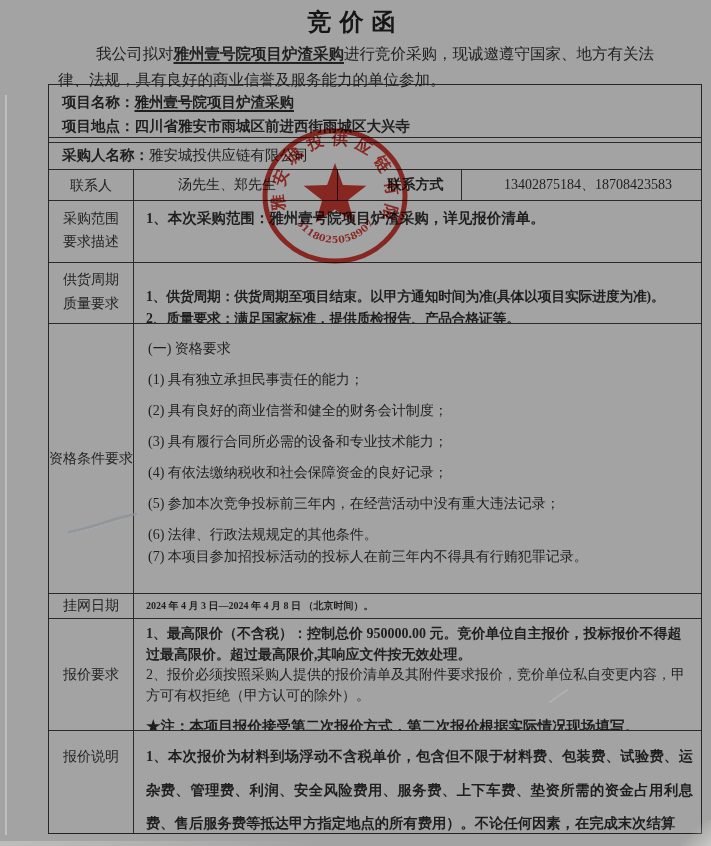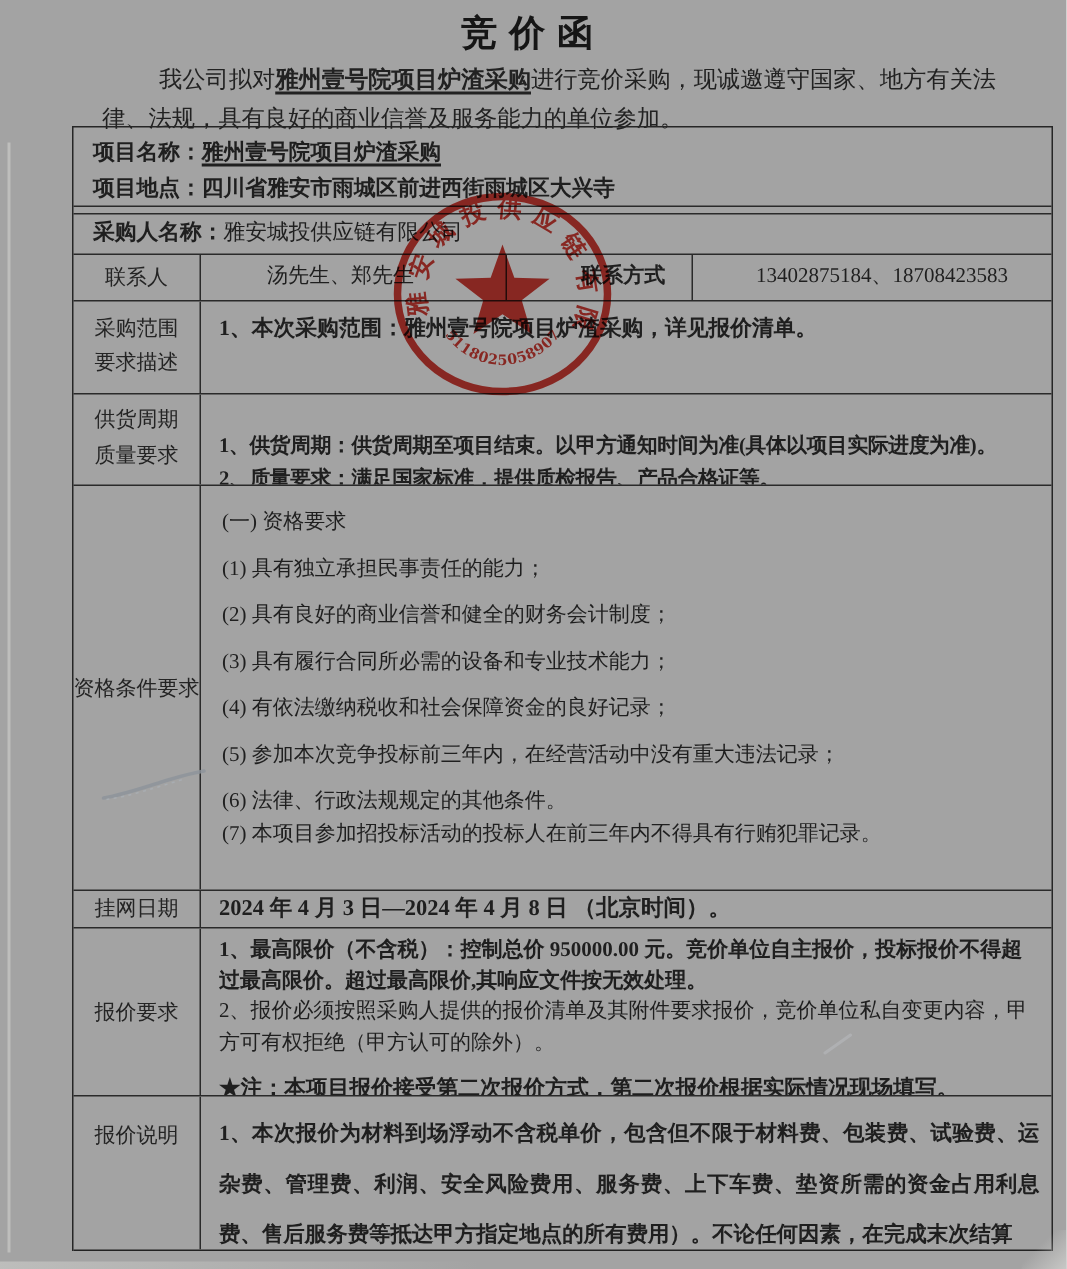--- a/index.html
+++ b/index.html
@@ -22,21 +22,21 @@
     width: 100%;
     text-align: center;
     font-size: 24px;
     font-weight: bold;
     letter-spacing: 8px;
     color: #161616;
   }
 
   .intro {
     position: absolute;
-    left: 68px; top: 41px;
+    left: 58px; top: 41px;
     width: 600px;
     font-size: 15.5px;
     line-height: 26px;
     text-indent: 38px;
     color: #222;
   }
   .b { font-weight: bold; }
   .u { text-decoration: underline; text-underline-offset: 3px; text-decoration-thickness: 1.5px; }
 
   .doc-table {
@@ -80,21 +80,21 @@
   .r4 .content-cell { padding-top: 8px; font-weight: bold; font-size: 14.5px; }
   .r5 { height: 61px; }
   .r5 .label-cell { justify-content: space-between; padding: 8px 0 10px; }
   .r5 .content-cell { padding-top: 4px; line-height: 22px; font-weight: bold; font-size: 13.8px; letter-spacing: -0.2px; margin-top: 19px; }
   .r6 { height: 270px; }
   .r6 .content-cell { padding: 15px 10px 0 14px; }
   .q-item { line-height: 19px; margin-bottom: 12px; font-size: 14px; }
   .q-item:nth-child(7) { margin-bottom: 3px; }
   .q-item:last-child { margin-bottom: 0; }
   .r7 { height: 25px; }
-  .r7 .content-cell { line-height: 22px; padding-top: 1px; font-weight: bold; font-size: 15px; }
+  .r7 .content-cell { line-height: 22px; padding-top: 1px; font-weight: bold; font-size: 10px; }
   .r8 { height: 112px; }
   .r8 .content-cell { padding-top: 5px; line-height: 20.5px; }
   .r8 .note { margin-top: 10px; font-weight: bold; font-size: 14.5px; }
   .r9 { height: 103px; }
   .r9 .label-cell { justify-content: flex-start; padding-top: 17px; }
   .r9 .content-cell { padding-top: 9px; line-height: 33.5px; font-weight: bold; text-align: justify; font-size: 14.3px; }
 
   .stamp {
     position: absolute;
     left: 258px; top: 124px;

